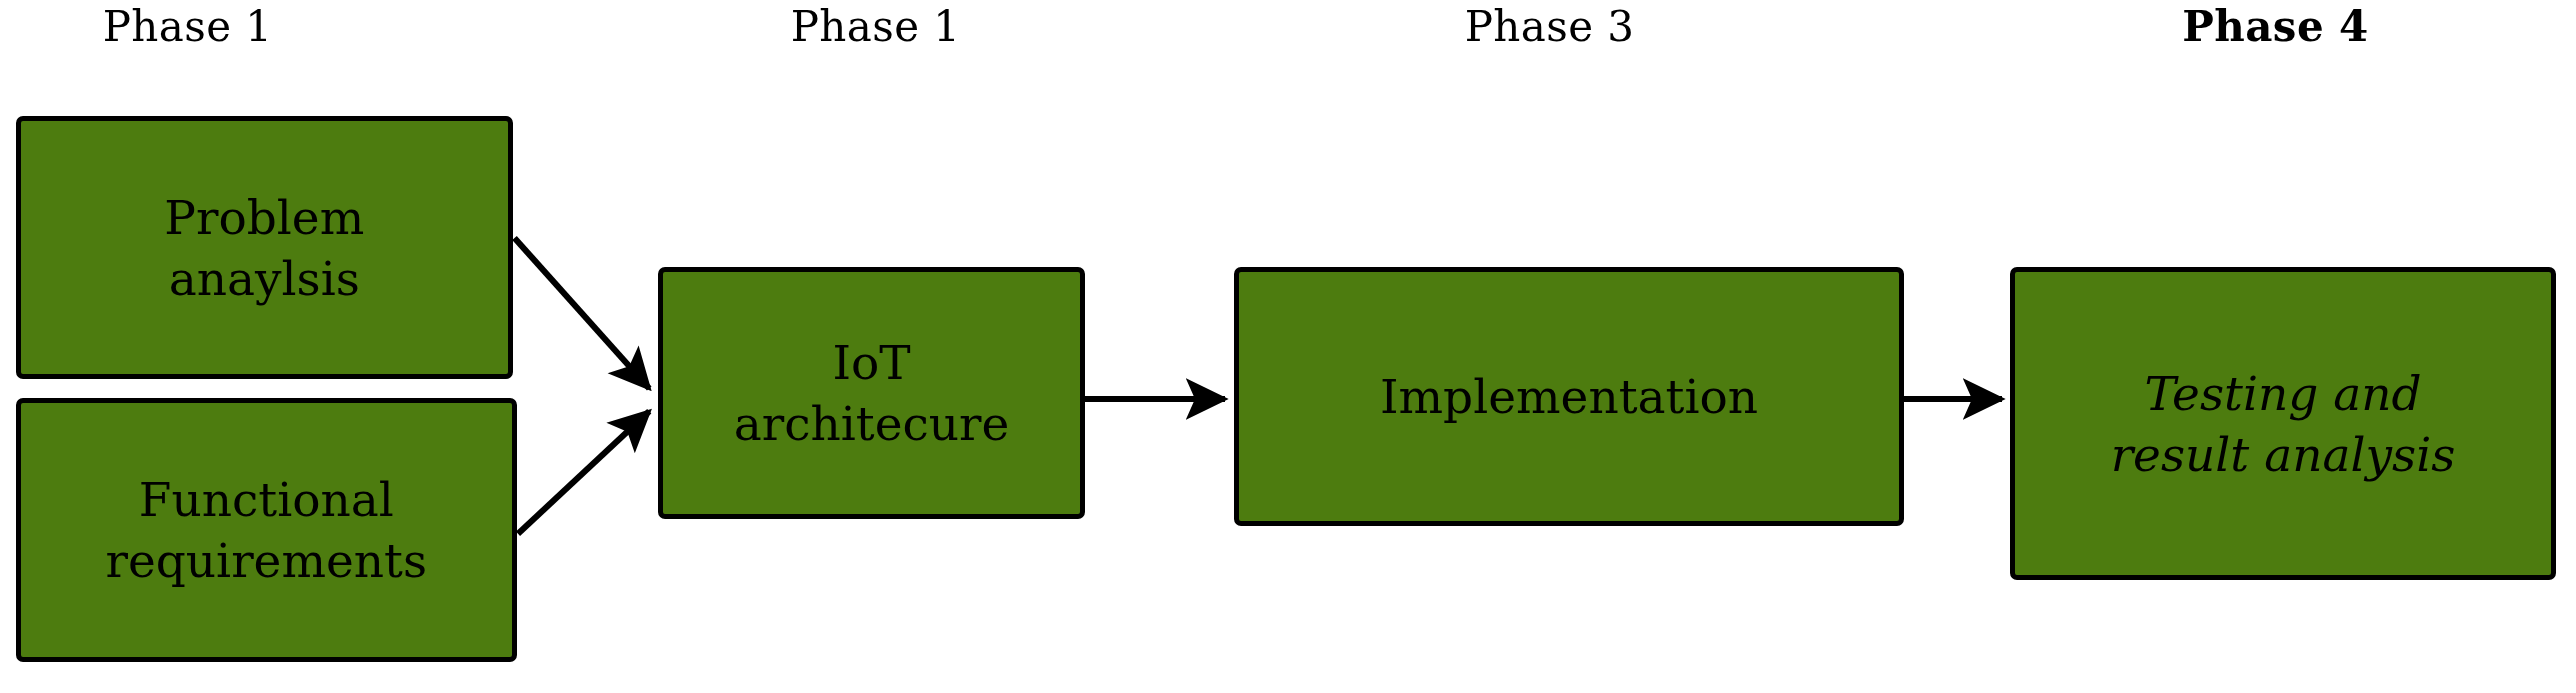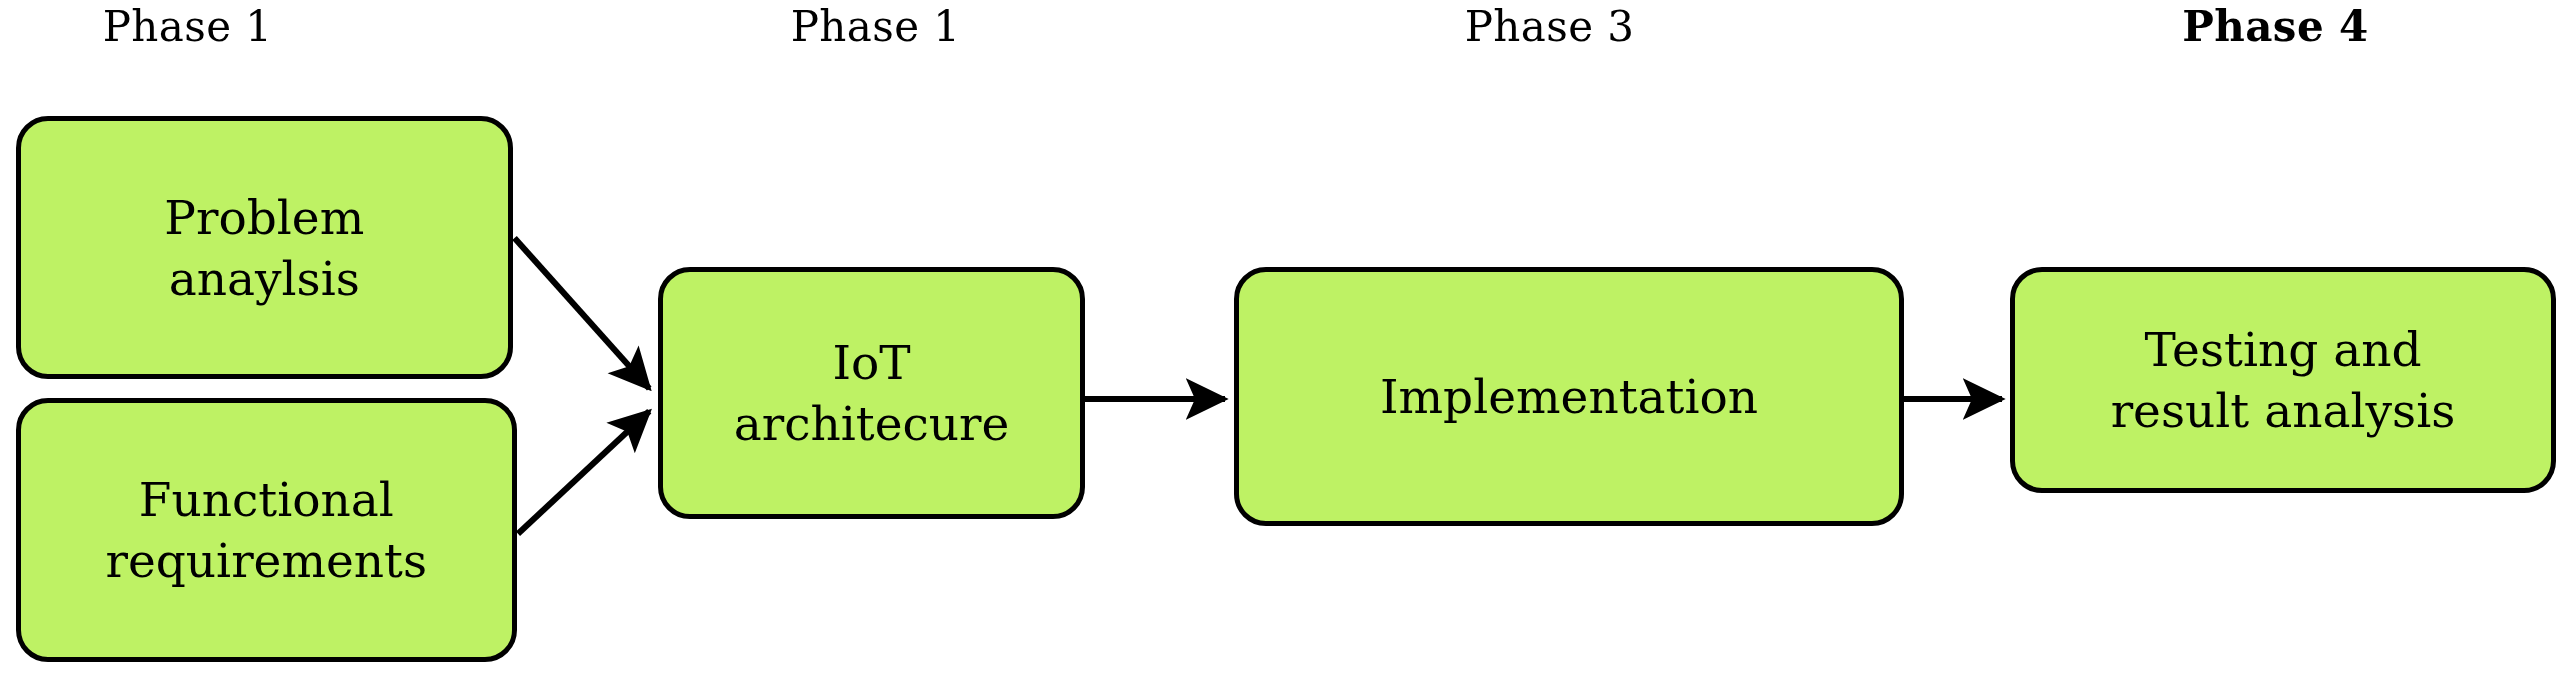--- a/index.html
+++ b/index.html
@@ -26,22 +26,22 @@
     color: #000000;
     text-align: center;
     white-space: nowrap;
     letter-spacing: 0.4px;
   }
   
   .node {
     position: absolute;
     box-sizing: border-box;
     border: 5.3px solid #000000;
-    border-radius: 32px;
-    background: #bef264;
+    border-radius: 7px;
+    background: #4d7c0f;
     display: flex;
     align-items: center;
     justify-content: center;
     z-index: 3;
   }
   .node-label {
     font-family: "DejaVu Serif", "Liberation Serif", serif;
     font-size: 47px;
     line-height: 61px;
     color: #000000;
@@ -101,19 +101,19 @@
 
   <div class="node" style="left:658px; top:267px; width:427px; height:252px;">
     <span class="node-label">IoT
 architecure</span>
   </div>
 
   <div class="node" style="left:1234px; top:267px; width:670px; height:259px;">
     <span class="node-label single">Implementation</span>
   </div>
 
-  <div class="node" style="left:2010px; top:267px; width:546px; height:226px;">
+  <div class="node" style="left:2010px; top:267px; width:546px; height:313px;font-style:italic;">
     <span class="node-label">Testing and
 result analysis</span>
   </div>
 
 </div>
 
 
 </body></html>

